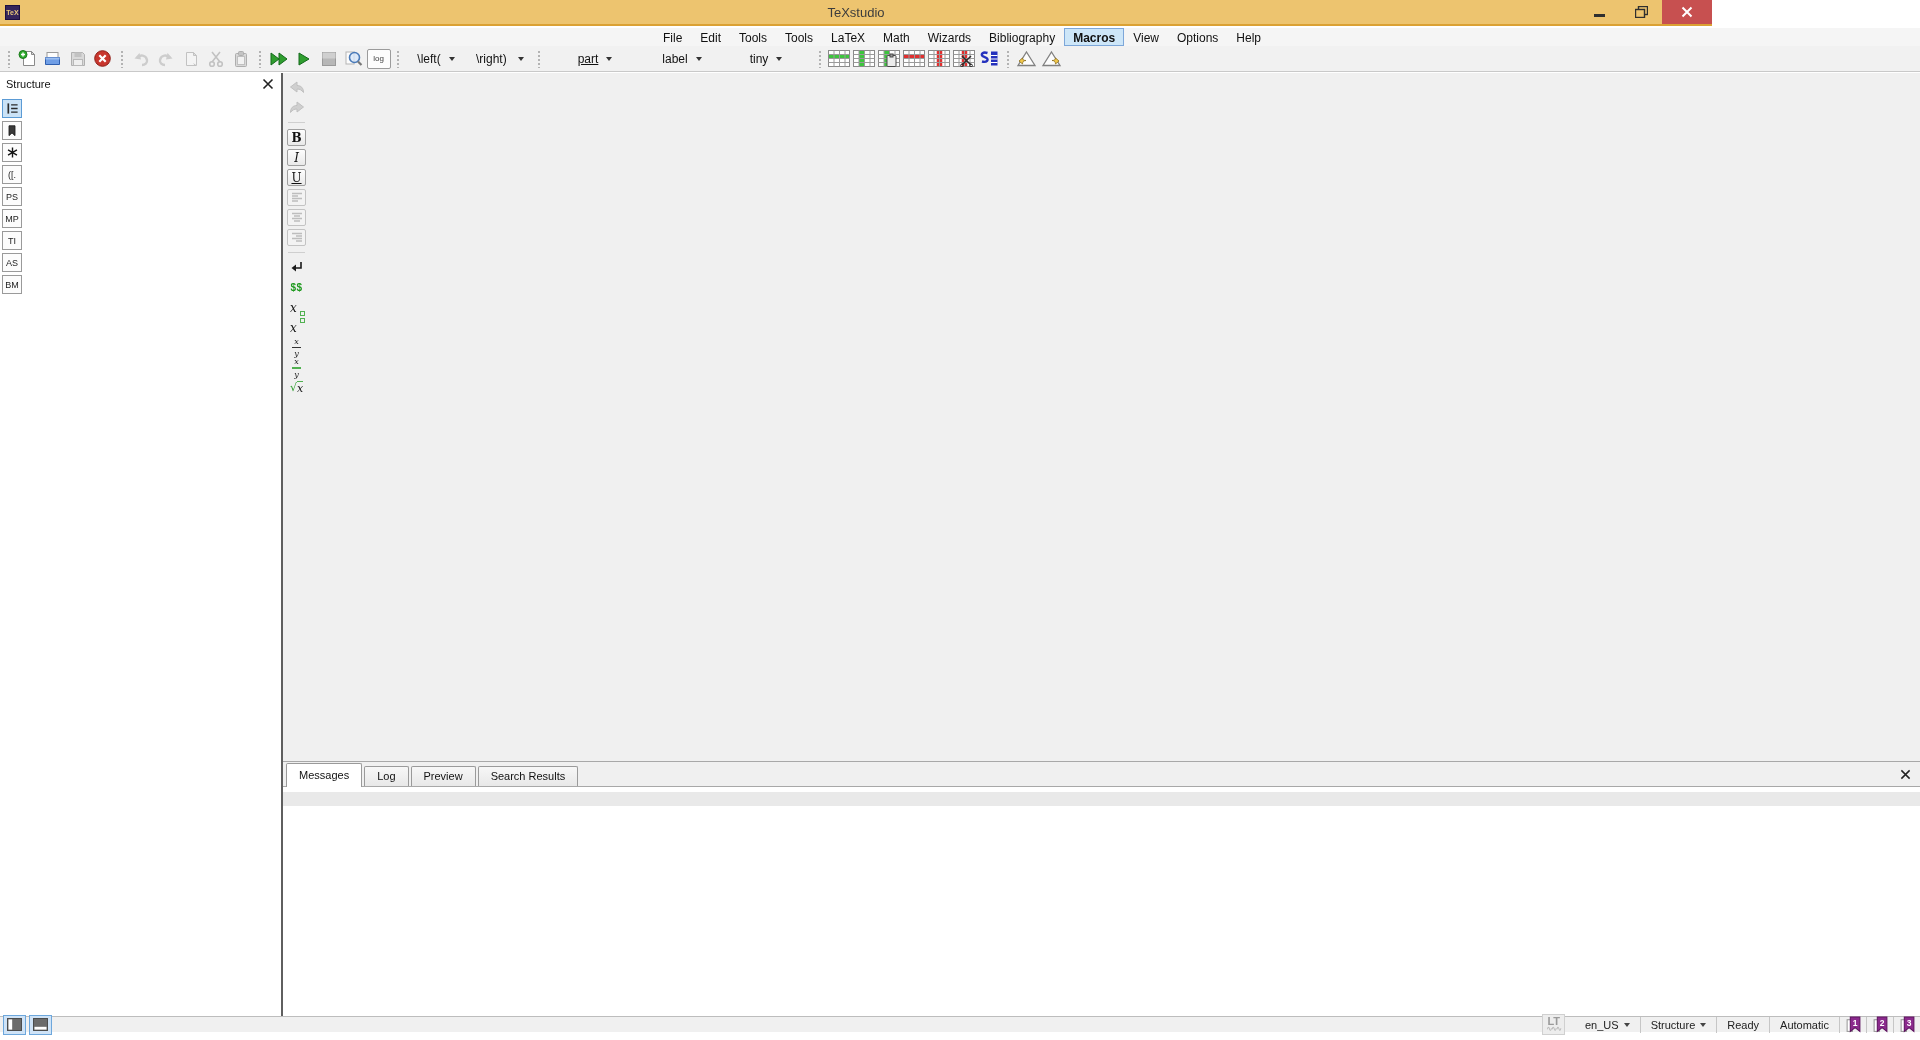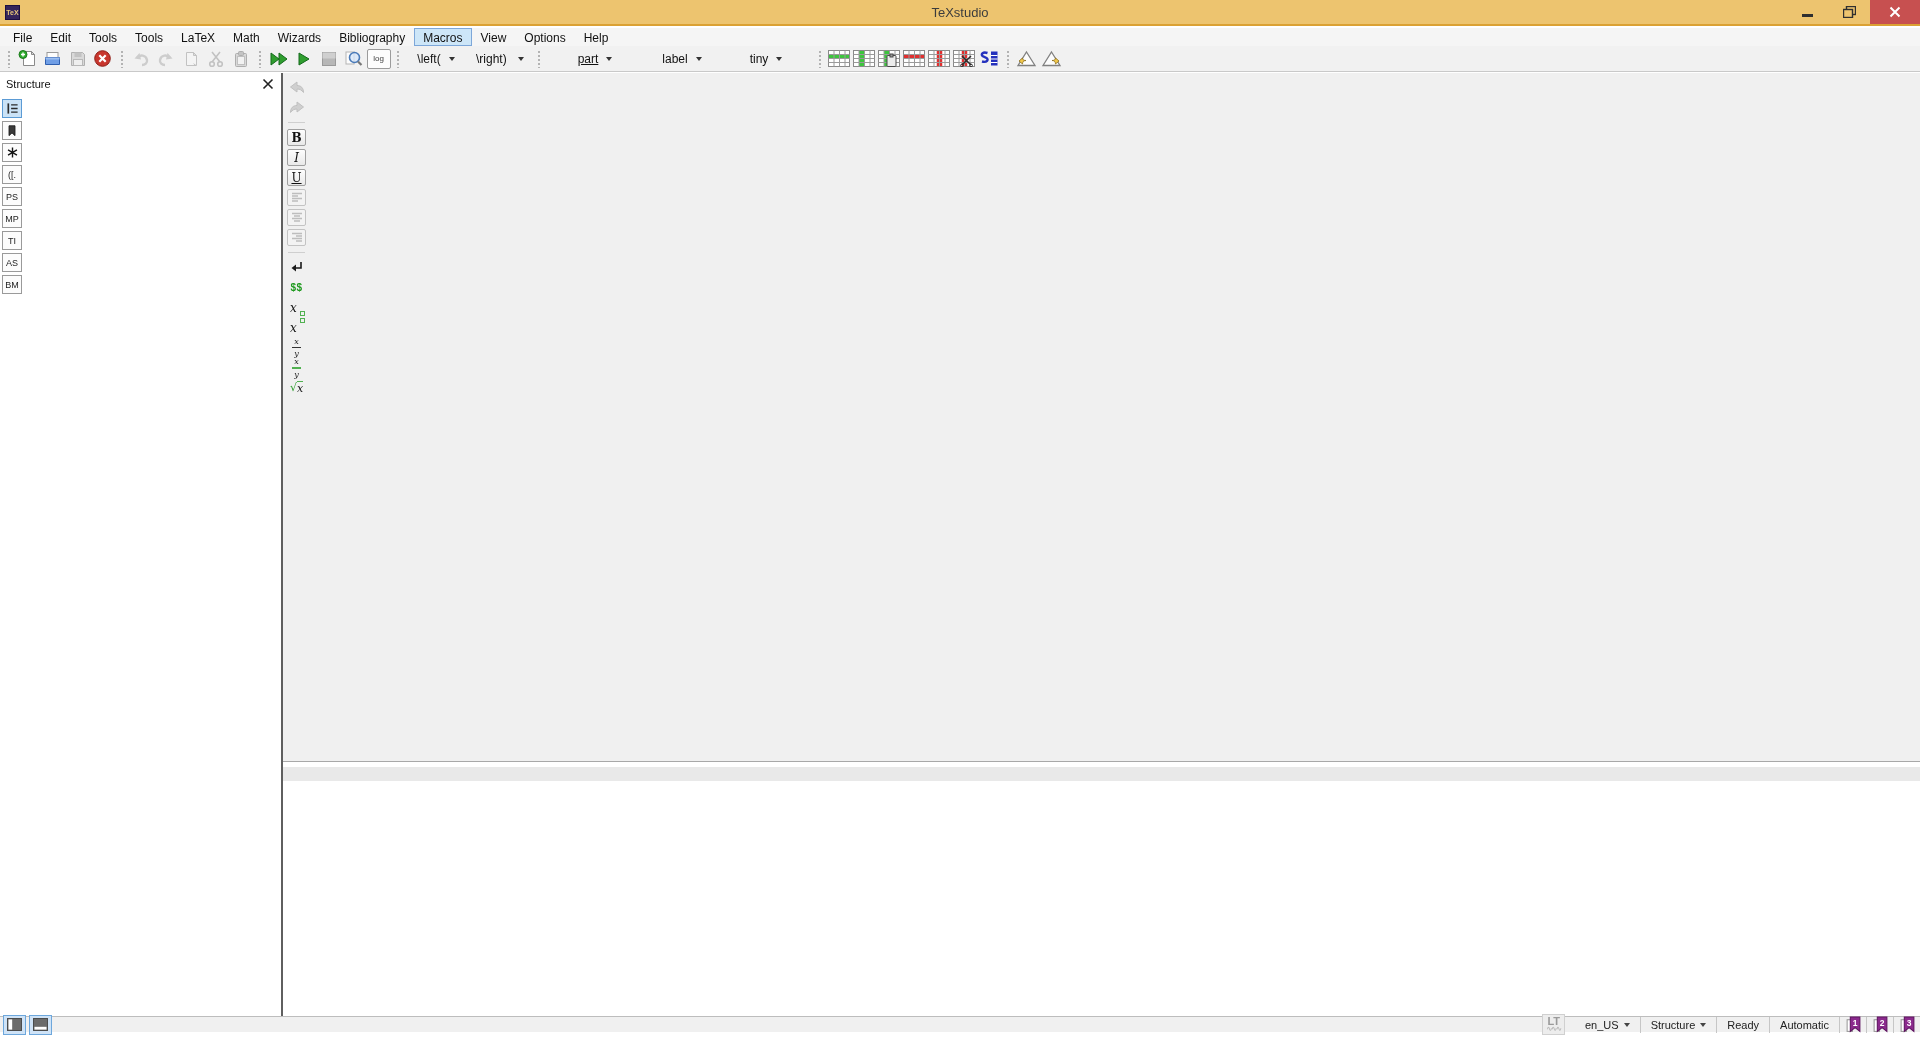--- a/index.html
+++ b/index.html
@@ -1,35 +1,35 @@
 <!DOCTYPE html>
 <html><head>
 <meta charset="utf-8">
 <style>
   * { margin:0; padding:0; box-sizing:border-box; }
   html,body { width:1920px; height:1040px; overflow:hidden; background:#fff;
     font-family:"Liberation Sans", sans-serif; -webkit-font-smoothing:antialiased; }
 
   
-  .titlebar { position:absolute; left:0; top:0; width:1920px; height:26px;
+  .titlebar { position:absolute; left:0; top:0; width:1712px; height:26px;
     background:#edc46f; border-bottom:2px solid #dba133; display:flex; align-items:center; }
   .app-icon { width:15px; height:15px; margin-left:5px; background:#35255a; border:1px solid #1d1040;
     color:#e8c87a; font-size:7px; font-weight:bold; display:flex; align-items:center; justify-content:center; }
   .title-text { position:absolute; left:0; right:0; text-align:center; font-size:13px; color:#3c3c3c; }
   .win-controls { position:absolute; right:0; top:0; height:24px; display:flex; }
   .win-btn { width:42px; height:24px; display:flex; align-items:center; justify-content:center; }
   .win-btn.close { width:50px; background:#c75050; }
   .min-glyph { width:11px; height:3px; background:#2f2f2f; margin-top:6px; }
 
   
   .menubar { position:absolute; left:0; top:28px; width:1920px; height:18px; background:#f5f5f5;
-    display:flex; align-items:stretch; padding-left:4px; }
+    display:flex; align-items:stretch; padding-left:4px;justify-content:center; }
   .menu-item { font-size:12px; color:#111; padding:1px 8px 0 8px; display:flex; align-items:center;
     border:1px solid transparent; }
-  .menu-item.active { background:#cde6f8; border:1px solid #7da7d9; }
+  .menu-item.active { background:#cde6f8; border:1px solid #7da7d9;font-weight:bold; }
 
   
   .toolbar { position:absolute; left:0; top:46px; width:1920px; height:26px; background:#f1f1f1;
     border-bottom:1px solid #c9c9c9; display:flex; align-items:center; padding:0 2px; }
   .tb-handle { width:5px; height:18px; margin:0 4px;
     background-image:radial-gradient(circle,#b3b3b3 34%,transparent 36%);
     background-size:4px 4px; background-repeat:repeat-y; background-position:center top; }
   .tb-btn { width:25px; height:24px; display:flex; align-items:center; justify-content:center; }
   .tb-btn svg { display:block; }
   .log-btn { width:24px; height:20px; border:1px solid #9b9b9b; background:#fdfdfd; border-radius:2px;
@@ -453,20 +453,31 @@
     <div class="v-btn">
       <span class="sqrt">
         <span class="rad">√</span>
         <span class="under">x</span>
       </span>
     </div>
   </div>
 </div>
 
 <div class="bottom-panel">
+  <div class="tabbar">
+    <div class="tab active">Messages</div>
+    <div class="tab">Log</div>
+    <div class="tab">Preview</div>
+    <div class="tab">Search Results</div>
+    <div class="tab-close">
+      <svg width="11" height="11" viewBox="0 0 12 12">
+        <path d="M1.5 1.5l9 9M10.5 1.5l-9 9" stroke="#222" stroke-width="1.6"></path>
+      </svg>
+    </div>
+  </div>
   <div>
     <div class="msg-strip"></div>
   </div>
 </div>
 
 <div class="statusbar">
   <div class="toggle-btn">
     <svg width="15" height="13" viewBox="0 0 16 14">
       <rect x="0.5" y="0.5" width="15" height="13" fill="#6b6b6b" stroke="#454545"></rect>
       <rect x="1.5" y="1.5" width="4" height="11" fill="#fff"></rect>

